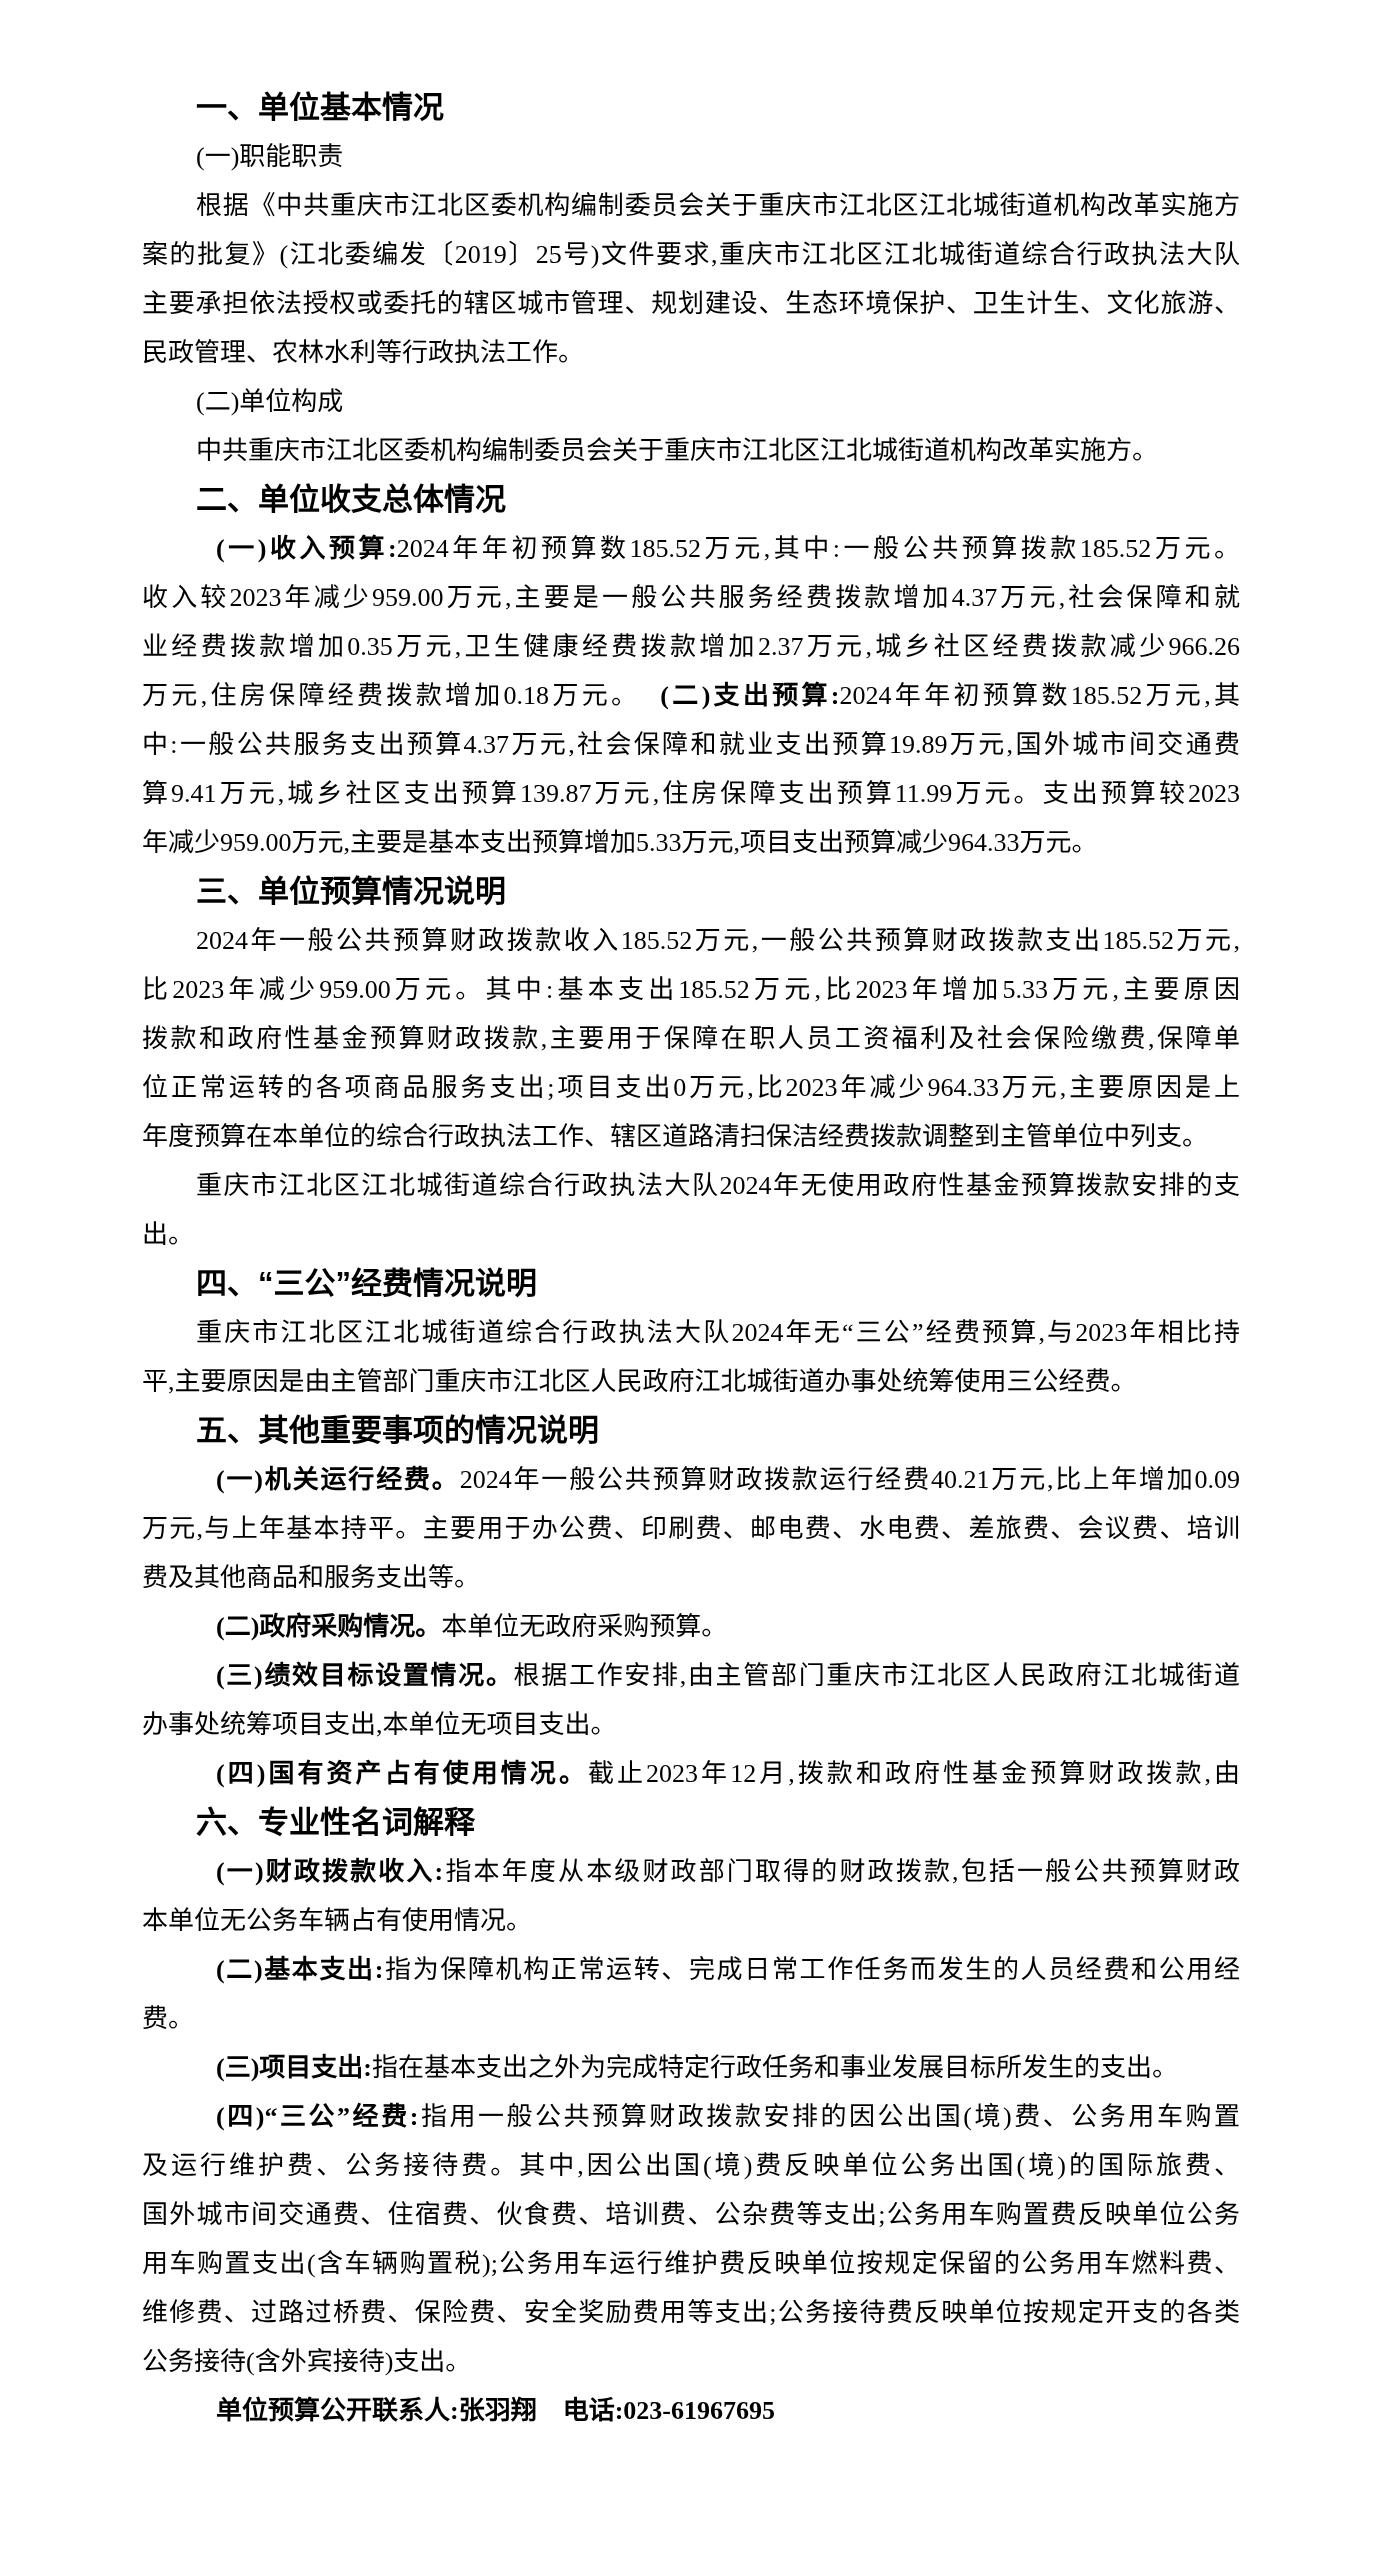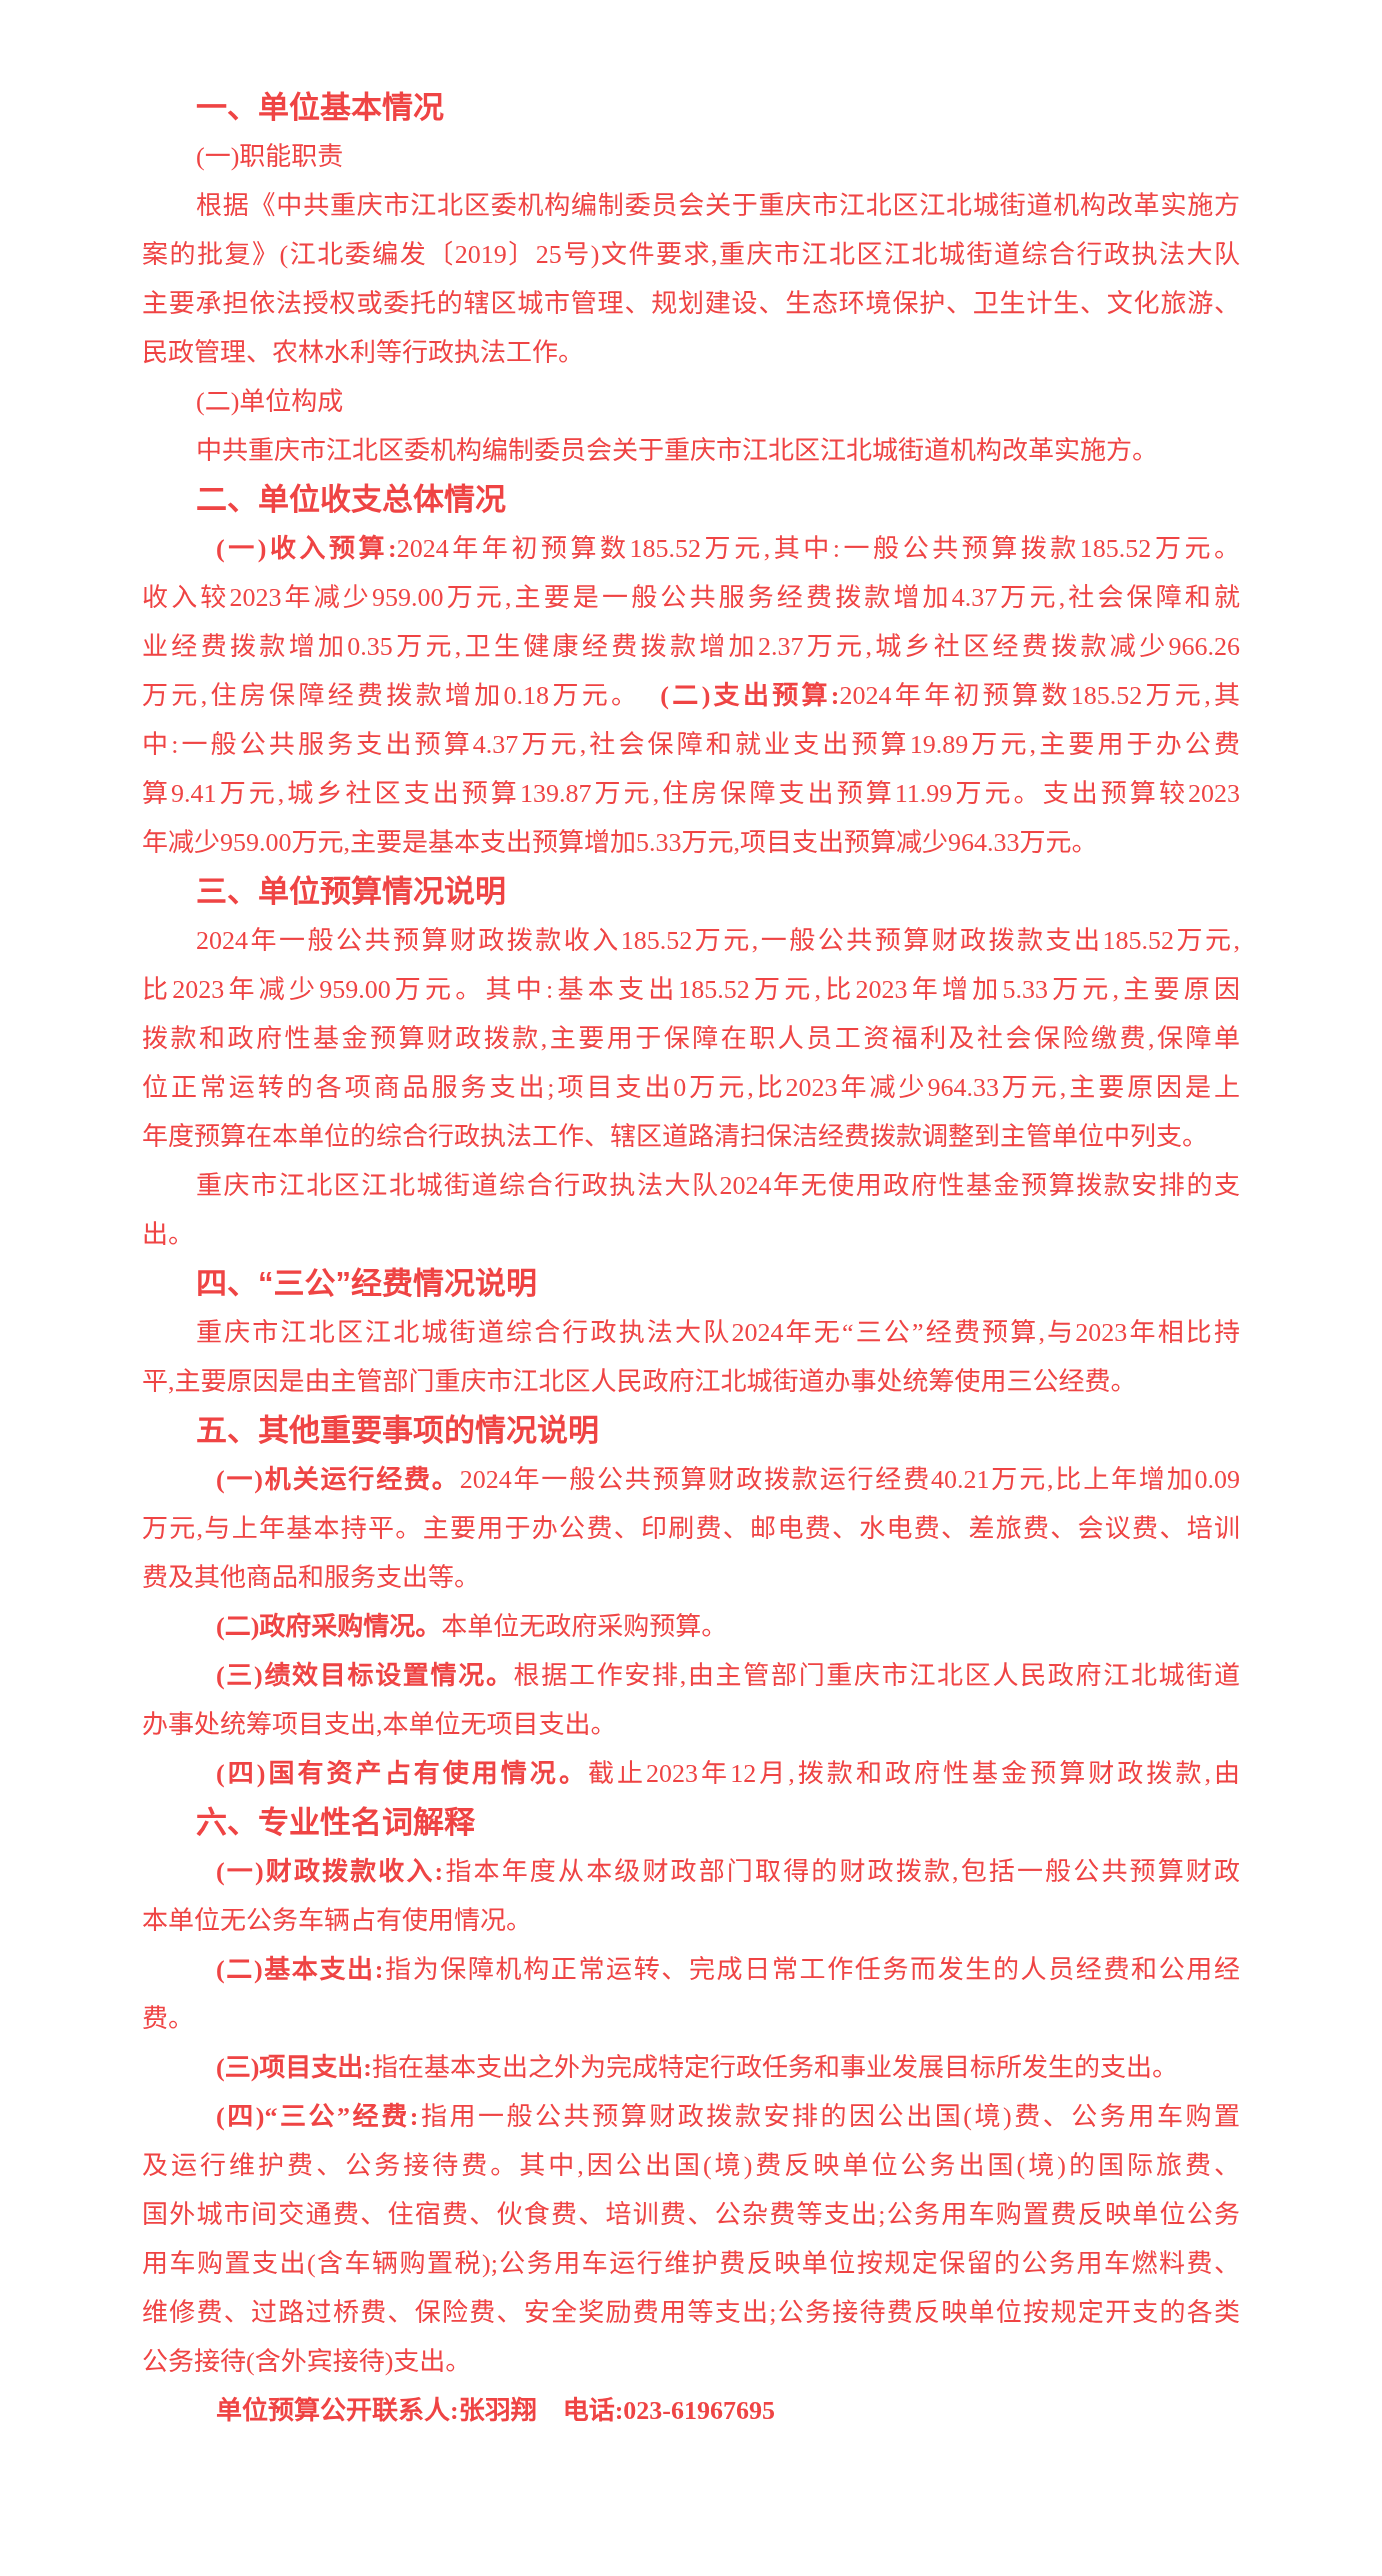--- a/index.html
+++ b/index.html
@@ -25,21 +25,21 @@
     position: absolute;
     left: 142px;
     top: 83px;
     width: 1098px;
   }
   .line {
     height: 49px;
     line-height: 49px;
     font-family: "Liberation Serif", "DejaVu Serif", serif;
     font-size: 26px;
-    color: #ef4444;
+    color: #000000;
     white-space: nowrap;
   }
   .line.fill {
     white-space: normal;
     text-align: justify;
     text-align-last: justify;
     text-justify: inter-character;
   }
   .line.indent {
     text-indent: 54px;
@@ -68,21 +68,21 @@
       <div class="line body fill"><span class="seg">案的批复》(江北委编发〔2019〕25号)文件要求,重庆市江北区江北城街道综合行政执法大队</span></div>
       <div class="line body fill"><span class="seg">主要承担依法授权或委托的辖区城市管理、规划建设、生态环境保护、卫生计生、文化旅游、</span></div>
       <div class="line body"><span class="seg">民政管理、农林水利等行政执法工作。</span></div>
       <div class="line body indent"><span class="seg">(二)单位构成</span></div>
       <div class="line body indent"><span class="seg">中共重庆市江北区委机构编制委员会关于重庆市江北区江北城街道机构改革实施方。</span></div>
       <div class="line heading indent"><span class="seg">二、单位收支总体情况</span></div>
       <div class="line body indent fill"><span class="seg-b">(一)收入预算:</span><span class="seg">2024年年初预算数185.52万元,其中:一般公共预算拨款185.52万元。</span></div>
       <div class="line body fill"><span class="seg">收入较2023年减少959.00万元,主要是一般公共服务经费拨款增加4.37万元,社会保障和就</span></div>
       <div class="line body fill"><span class="seg">业经费拨款增加0.35万元,卫生健康经费拨款增加2.37万元,城乡社区经费拨款减少966.26</span></div>
       <div class="line body fill"><span class="seg">万元,住房保障经费拨款增加0.18万元。</span><span class="seg-b">(二)支出预算:</span><span class="seg">2024年年初预算数185.52万元,其</span></div>
-      <div class="line body fill"><span class="seg">中:一般公共服务支出预算4.37万元,社会保障和就业支出预算19.89万元,主要用于办公费</span></div>
+      <div class="line body fill"><span class="seg">中:一般公共服务支出预算4.37万元,社会保障和就业支出预算19.89万元,国外城市间交通费</span></div>
       <div class="line body fill"><span class="seg">算9.41万元,城乡社区支出预算139.87万元,住房保障支出预算11.99万元。支出预算较2023</span></div>
       <div class="line body"><span class="seg">年减少959.00万元,主要是基本支出预算增加5.33万元,项目支出预算减少964.33万元。</span></div>
       <div class="line heading indent"><span class="seg">三、单位预算情况说明</span></div>
       <div class="line body indent fill"><span class="seg">2024年一般公共预算财政拨款收入185.52万元,一般公共预算财政拨款支出185.52万元,</span></div>
       <div class="line body fill"><span class="seg">比2023年减少959.00万元。其中:基本支出185.52万元,比2023年增加5.33万元,主要原因</span></div>
       <div class="line body fill"><span class="seg">拨款和政府性基金预算财政拨款,主要用于保障在职人员工资福利及社会保险缴费,保障单</span></div>
       <div class="line body fill"><span class="seg">位正常运转的各项商品服务支出;项目支出0万元,比2023年减少964.33万元,主要原因是上</span></div>
       <div class="line body"><span class="seg">年度预算在本单位的综合行政执法工作、辖区道路清扫保洁经费拨款调整到主管单位中列支。</span></div>
       <div class="line body indent fill"><span class="seg">重庆市江北区江北城街道综合行政执法大队2024年无使用政府性基金预算拨款安排的支</span></div>
       <div class="line body"><span class="seg">出。</span></div>

